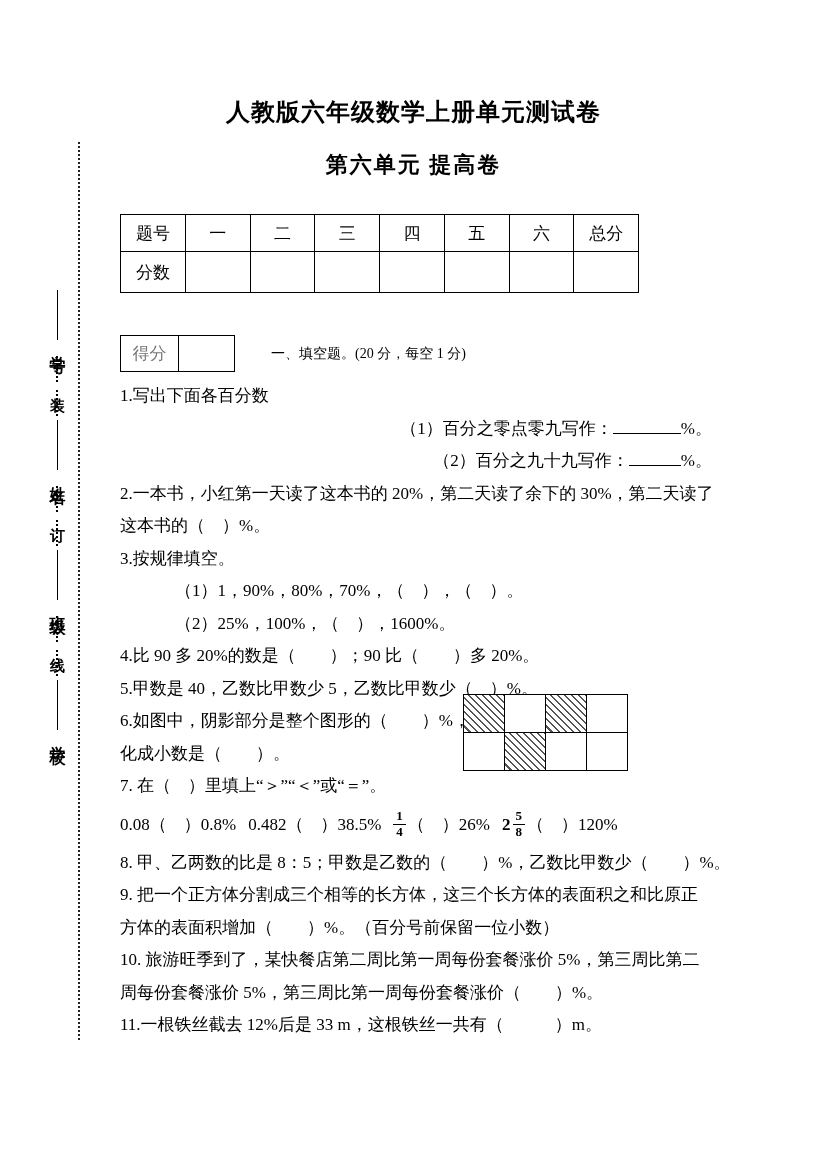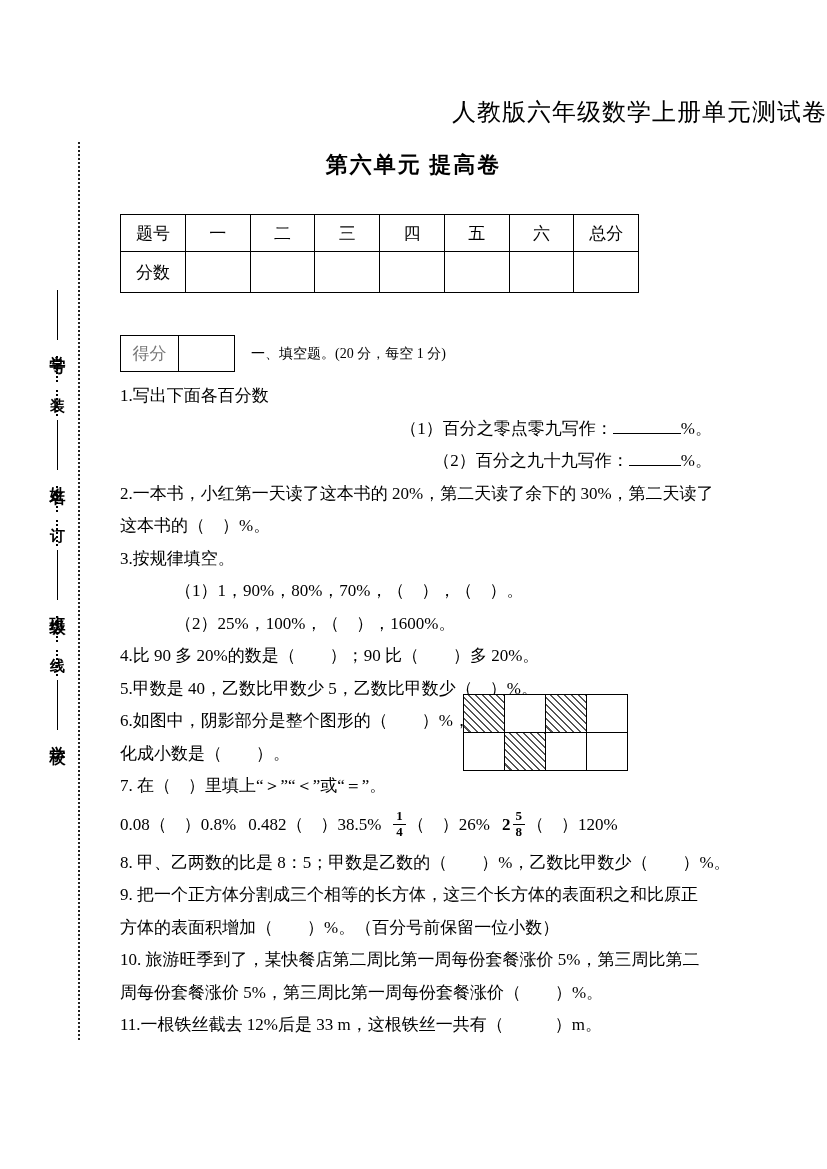--- a/index.html
+++ b/index.html
@@ -25,38 +25,38 @@
     writing-mode:vertical-rl; text-orientation:upright;
     font-size:16px; letter-spacing:3px; margin:3px 0; font-weight:bold;
   }
   .m-dots { width:0; border-left:2px dotted #000; height:26px; margin:4px 0; }
   .m-char {
     writing-mode:vertical-rl; text-orientation:upright;
     font-size:15px; font-weight:bold;
   }
   
   .title {
-    text-align:right; padding-top:96px;
-    font-size:24px; font-weight:normal; letter-spacing:1px;
+    text-align:center; padding-top:96px;
+    font-size:24px; font-weight:bold; letter-spacing:1px;
   }
   .subtitle {
     text-align:center; margin-top:22px;
     font-size:22px; font-weight:bold; letter-spacing:2px;
   }
   
   .content { position:absolute; left:120px; top:214px; width:592px; }
   
   table.score-table { border-collapse:collapse; table-layout:fixed; width:519px; }
   table.score-table td {
     border:1.5px solid #000; text-align:center; font-size:17px; padding:0;
   }
   table.score-table tr.r1 td { height:37px; }
   table.score-table tr.r2 td { height:41px; }
   
-  .section-head { margin-top:42px; display:flex; align-items:center; }
+  .section-head { margin-top:42px; display:flex; align-items:center;gap:20px; }
   table.score-box { border-collapse:collapse; }
   table.score-box td { border:1.5px solid #000; height:36px; text-align:center; font-size:17px; }
   td.sb-label { width:58px; color:#777; }
   td.sb-blank { width:56px; }
   .heading { margin-left:16px; font-size:14px; white-space:nowrap; }
   
   .questions { position:relative; margin-top:8px; font-size:17px; }
   .q-line { line-height:32.5px; height:32.5px; white-space:nowrap; }
   .indent-1 { padding-left:30px;text-align:right; }
   .indent-2 { padding-left:55px; }

